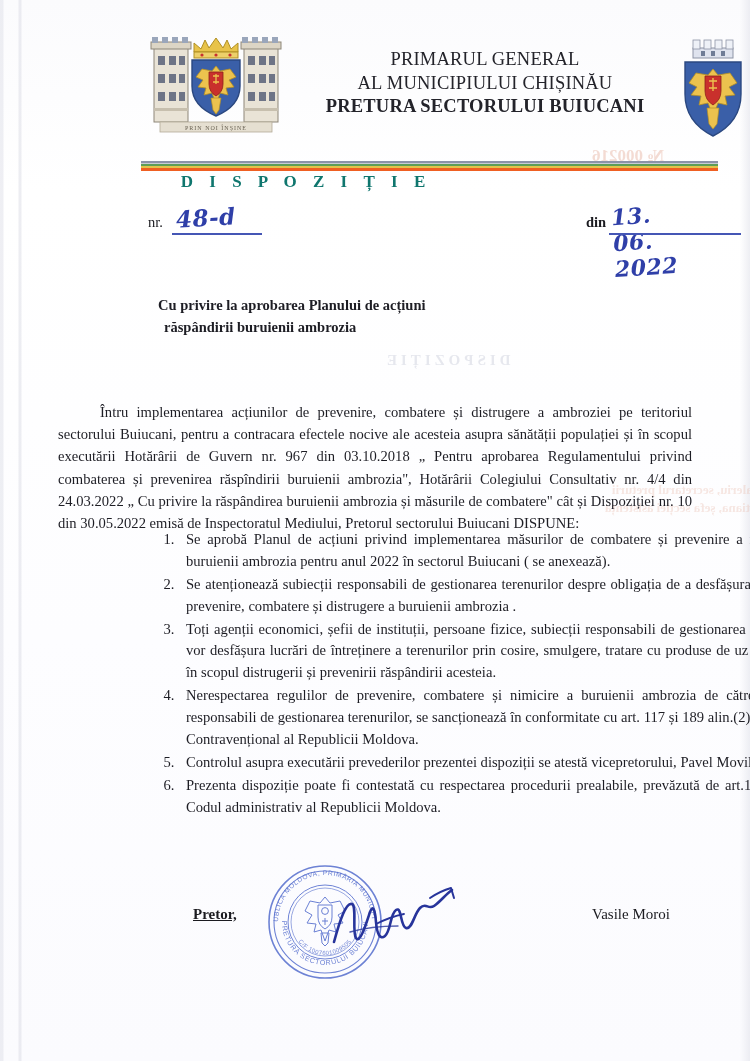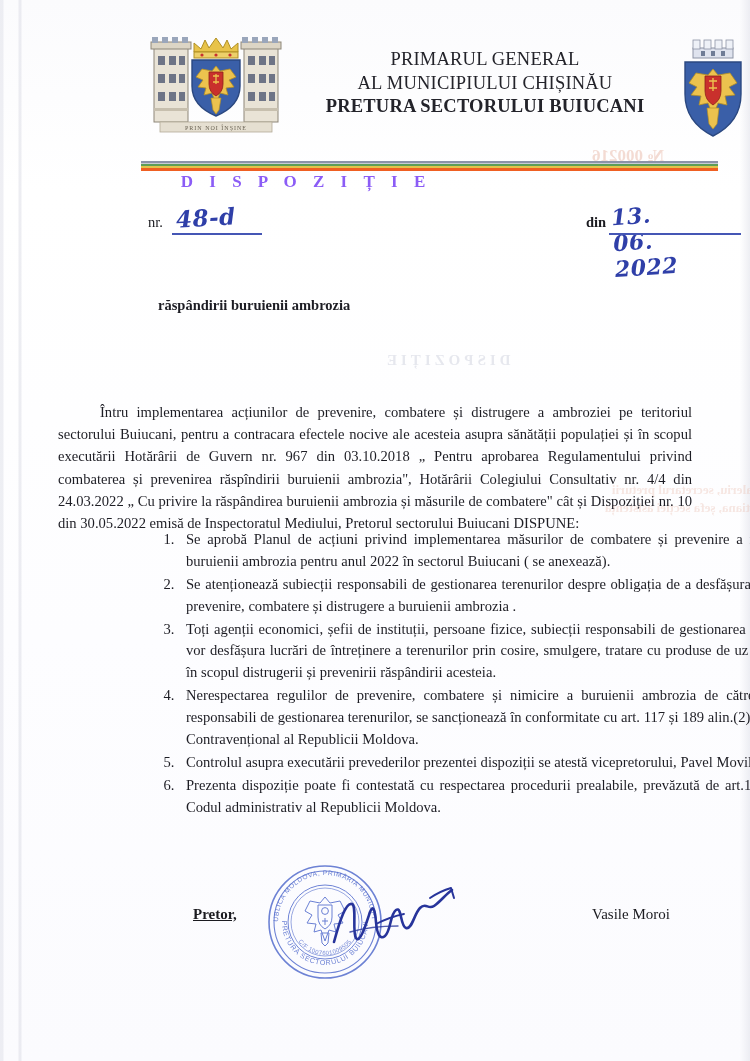--- a/index.html
+++ b/index.html
@@ -112,21 +112,21 @@
 
   
   .doc-kind {
     position: absolute;
     top: 172px; left: 0;
     width: 612px;
     text-align: center;
     font-weight: bold;
     font-size: 17px;
     letter-spacing: 6px;
-    color: #8b5cf6;
+    color: #0f766e;
   }
   .meta-row {
     position: absolute;
     top: 208px; left: 0;
     width: 650px;
     height: 36px;
   }
   .meta-nr {
     position: absolute;
     left: 148px; top: 6px;
@@ -377,20 +377,21 @@
     <span class="meta-nr">nr.</span>
     <span class="hand hand-nr">48-d</span>
     <span class="ul-nr"></span>
 
     <span class="meta-din">din</span>
     <span class="hand hand-date">13. 06. 2022</span>
     <span class="ul-din"></span>
   </div>
 
   <div class="subject">
+    <div>Cu privire la aprobarea Planului de acțiuni</div>
     <div>răspândirii buruienii ambrozia</div>
   </div>
 
   <div class="body-para">Întru implementarea acțiunilor de prevenire, combatere și distrugere a ambroziei pe teritoriul sectorului Buiucani, pentru a contracara efectele nocive ale acesteia asupra sănătății populației și în scopul executării Hotărârii de Guvern nr. 967 din 03.10.2018 „ Pentru aprobarea Regulamentului privind combaterea și prevenirea răspîndirii buruienii ambrozia", Hotărârii Colegiului Consultativ nr. 4/4 din 24.03.2022 „ Cu privire  la răspândirea buruienii ambrozia și măsurile de combatere" cât și Dispoziției nr. 10 din 30.05.2022 emisă de Inspectoratul Mediului, Pretorul sectorului  Buiucani DISPUNE:</div>
 
   <ol class="ord-list">
     <li>Se aprobă Planul de acțiuni privind implementarea măsurilor de combatere și prevenire a răspândirii buruienii ambrozia pentru anul 2022 în sectorul Buiucani ( se anexează).</li>
     <li>Se atenționează subiecții responsabili de gestionarea terenurilor despre obligația de a desfășura lucrări de prevenire, combatere și distrugere a buruienii ambrozia .</li>
     <li>Toți agenții economici, șefii de instituții, persoane fizice, subiecții responsabili de gestionarea terenurilor vor desfășura lucrări de întreținere a terenurilor prin cosire, smulgere, tratare cu produse de uz fitosanitar în scopul distrugerii și prevenirii răspândirii acesteia.</li>
     <li>Nerespectarea regulilor de prevenire, combatere și nimicire a buruienii ambrozia de către subiecții responsabili de gestionarea terenurilor, se sancționează în conformitate cu art. 117 și 189 alin.(2) din Codul Contravențional al Republicii Moldova.</li>

